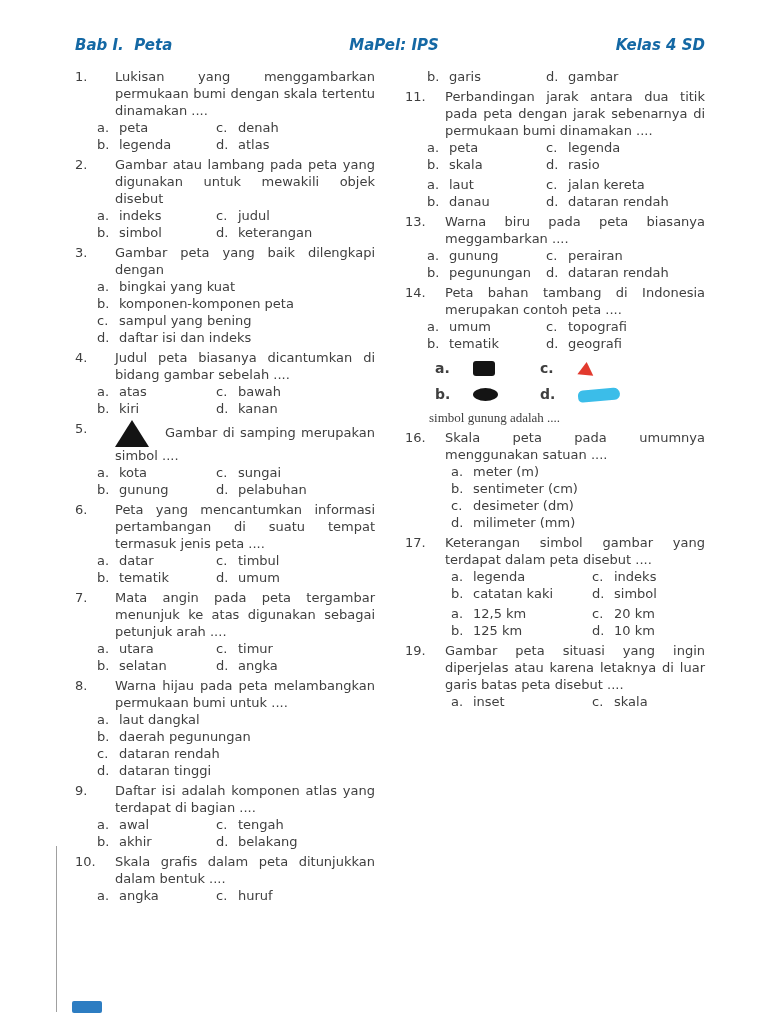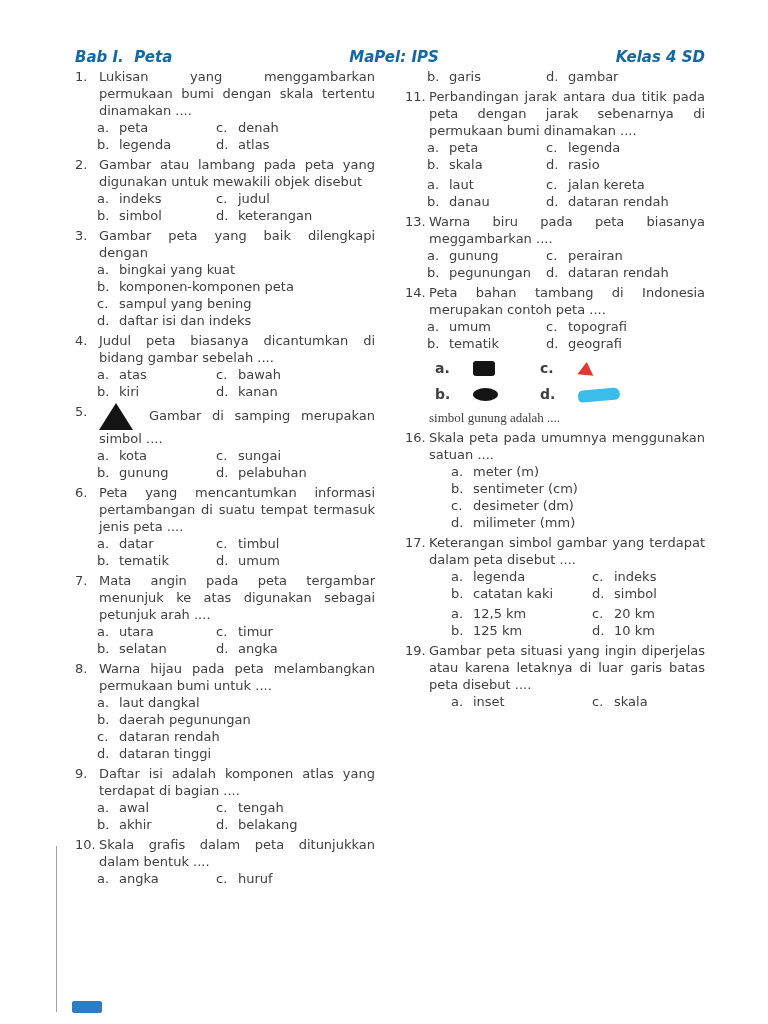--- a/index.html
+++ b/index.html
@@ -1,29 +1,29 @@
 <!DOCTYPE html>
 <html style="--accent: #1468a4; --text: #3f3f3f; --shape_black: #141414; --shape_red: #e23a2e; --shape_blue: #3bbde9; --mark_blue: #2d7dc2; --line_gray: #a0a0a0;"><head>
 <meta charset="utf-8">
 <style>
   * { margin:0; padding:0; box-sizing:border-box; }
   html,body { width:768px; height:1024px; background:#fff; }
   body { font-family:"DejaVu Sans","Liberation Sans",sans-serif; color:var(--text,#3f3f3f); }
   .page { position:relative; width:768px; height:1024px; overflow:hidden; background:#fff; }
 
-  .hdr { position:absolute; left:75px; top:48px; width:630px; display:flex; justify-content:space-between;
+  .hdr { position:absolute; left:75px; top:36px; width:630px; display:flex; justify-content:space-between;
          color:var(--accent,#1468a4); font-weight:bold; font-style:italic; font-size:15px; white-space:pre; }
 
   .cols { position:absolute; top:68px; left:75px; display:flex; gap:30px; }
   .col { width:300px; font-size:13px; line-height:17px; }
 
   .q { margin-bottom:3px; }
   .q-head { display:flex; }
   .q-num { flex:0 0 24px; }
-  .q-text { flex:1; text-align:justify; }
+  .q-text { flex:1; text-align:justify;margin-left:16px; }
 
   .opts.pairs { display:grid; grid-template-columns:113px 1fr; margin-left:22px; column-gap:6px; }
   .opts.list .opt { margin-left:22px; }
   .opt { display:flex; }
   .opt-label { flex:0 0 22px; }
   .opt-text { flex:1; }
 
   .q.indent .opts.pairs { margin-left:46px; grid-template-columns:135px 1fr; }
   .q.indent .opts.list .opt { margin-left:46px; }
 

